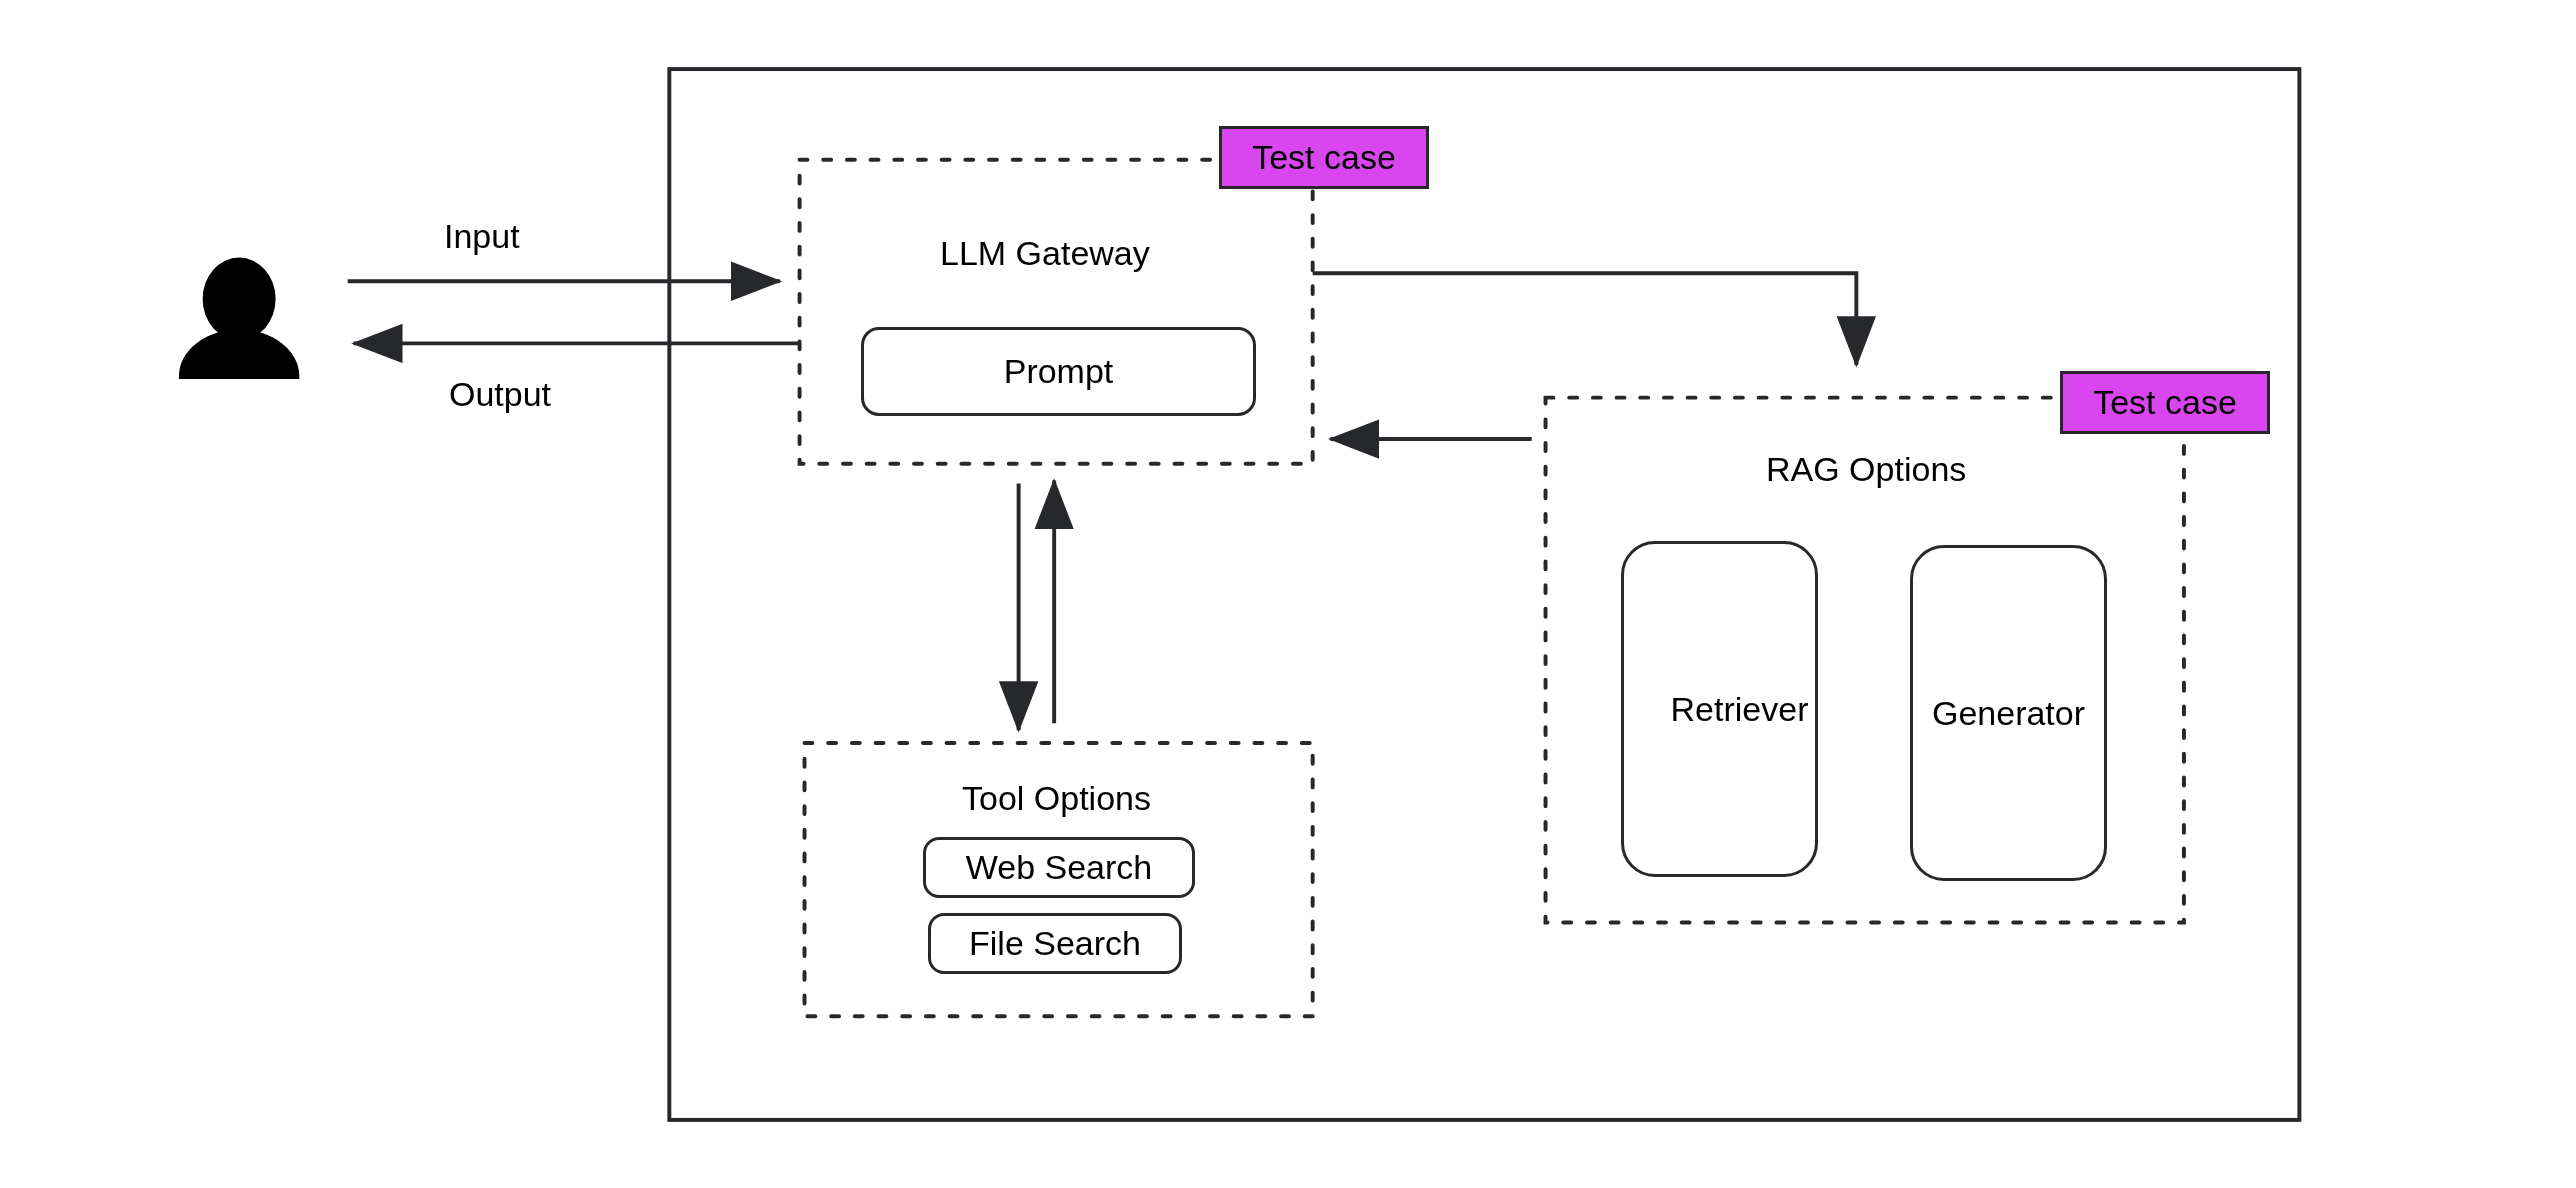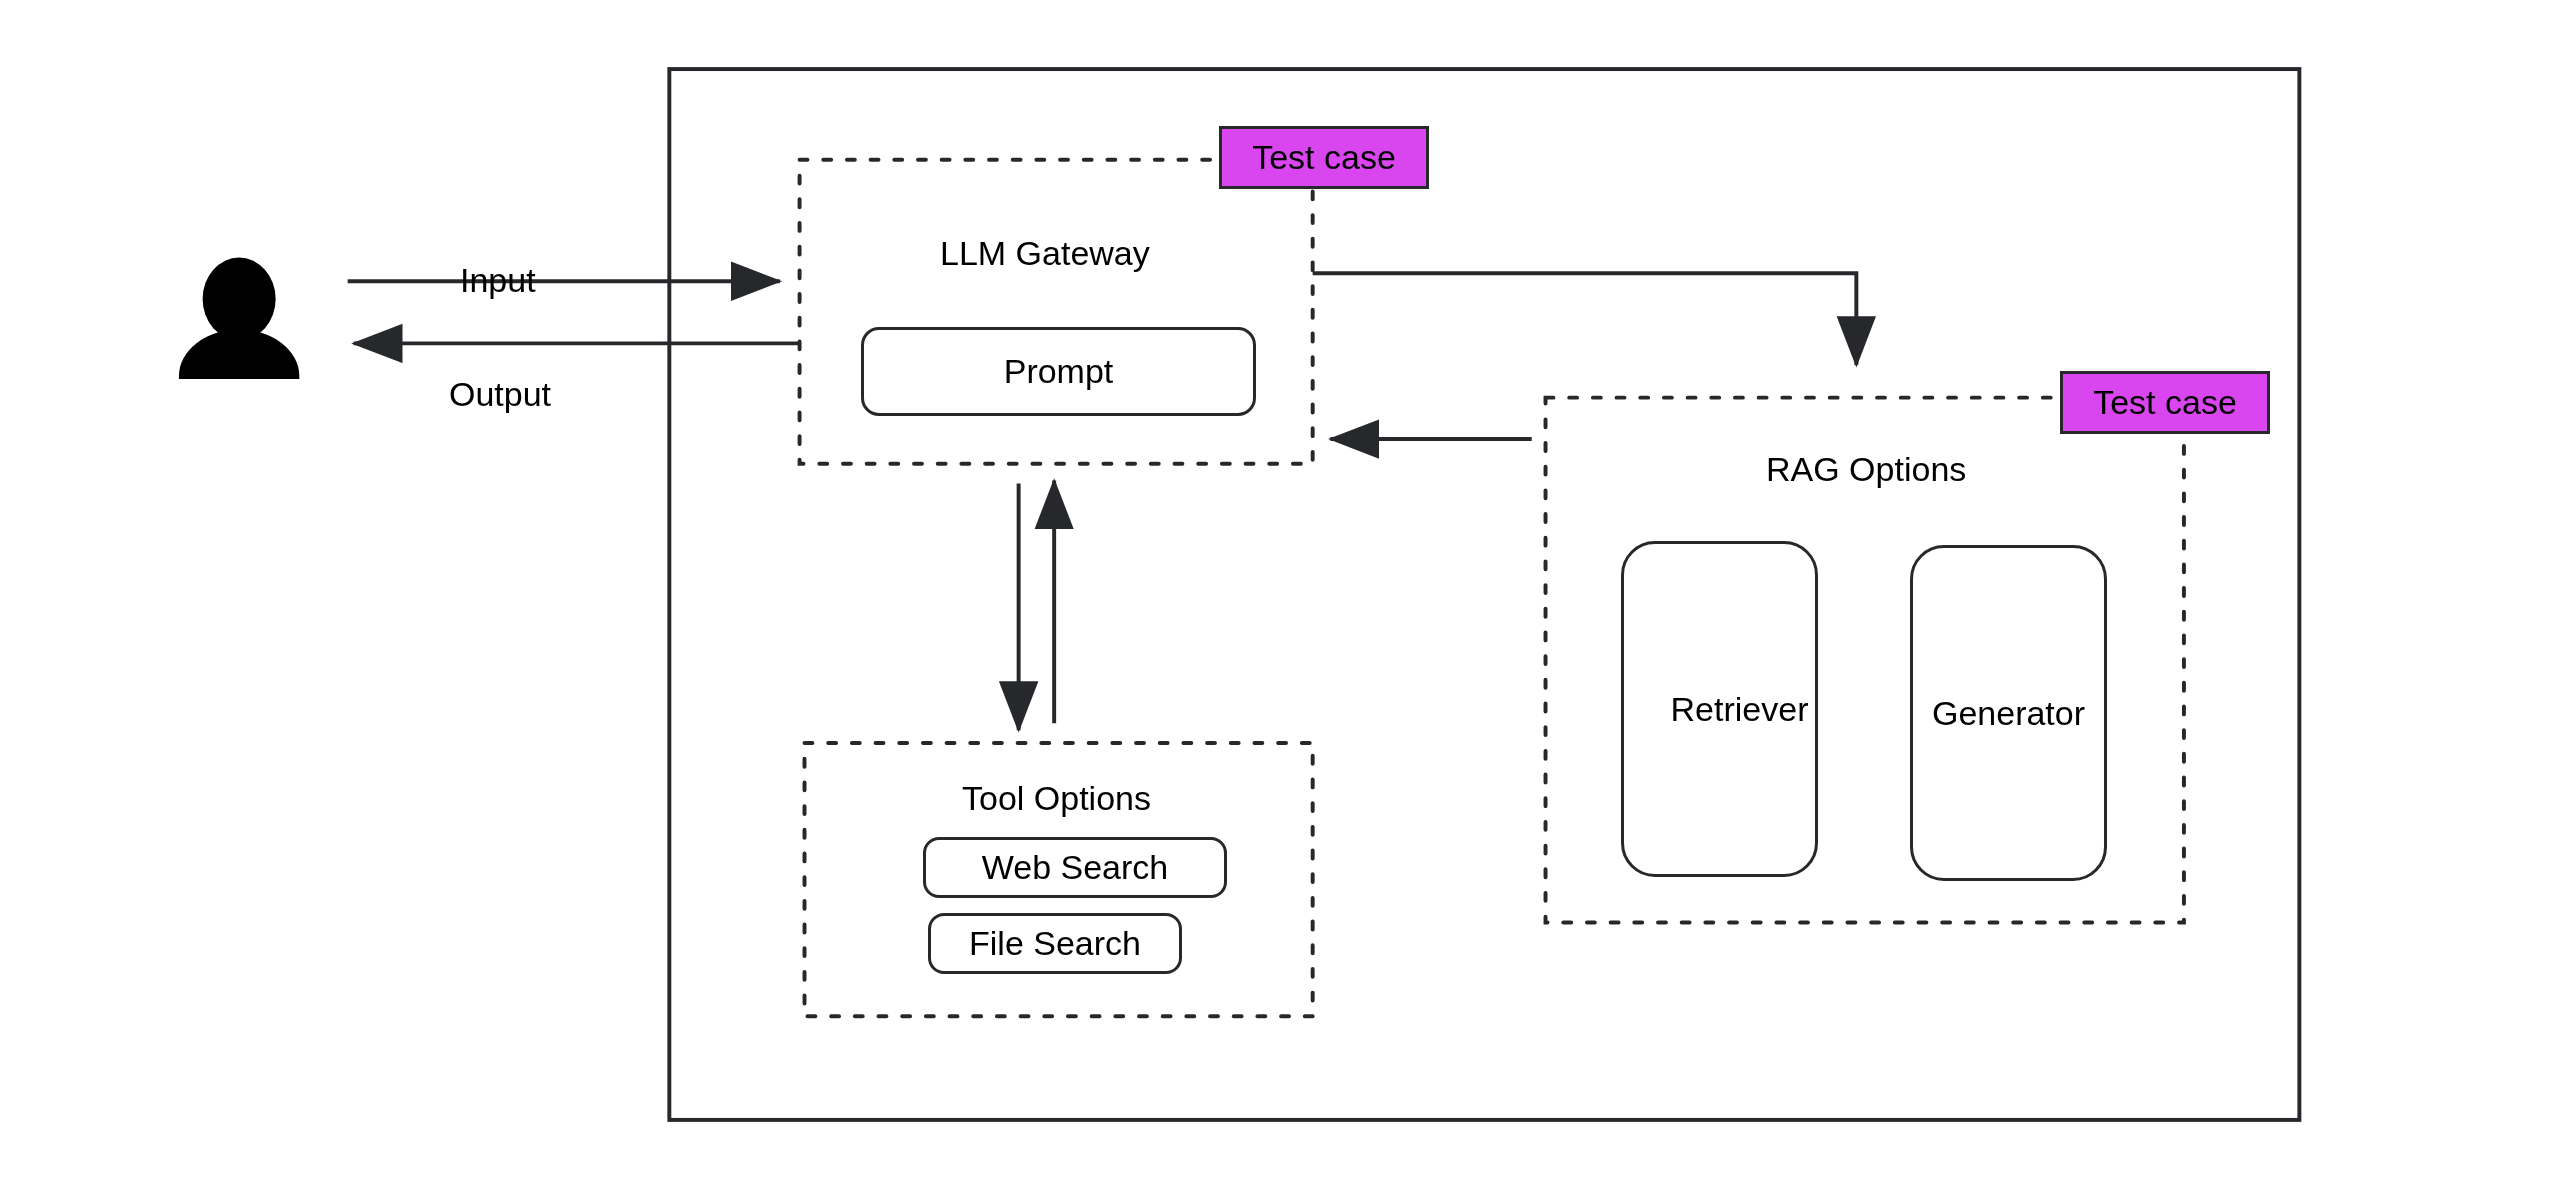--- a/index.html
+++ b/index.html
@@ -93,33 +93,33 @@
 
     <path d="M1330 277 L1881 277 L1881 370" fill="none" stroke="#27282b" stroke-width="4" marker-end="url(#arrowFilled)"></path>
 
     <line x1="1552" y1="445" x2="1348" y2="445" stroke="#27282b" stroke-width="4" marker-end="url(#arrowFilled)"></line>
 
     <line x1="1032" y1="490" x2="1032" y2="740" stroke="#27282b" stroke-width="4" marker-end="url(#arrowFilled)"></line>
 
     <line x1="1068" y1="733" x2="1068" y2="487" stroke="#27282b" stroke-width="4" marker-end="url(#arrowFilled)"></line>
   </svg>
 
-  <div class="lbl edge-label" style="left:460px; top:219px;margin-top:44px;">Input</div>
+  <div class="lbl edge-label" style="left:444px; top:219px;">Input</div>
 
   <div class="lbl edge-label" style="left:449px; top:377px;">Output</div>
 
   <div class="badge" style="left:1219px; top:126px; width:210px; height:63px;">Test case</div>
 
   <div class="lbl group-title" style="left:940px; top:236px;">LLM Gateway</div>
 
   <div class="rbox" style="left:861px; top:301px; width:395px; height:89px; border-radius:18px;margin-top:26px;">Prompt</div>
 
   <div class="lbl group-title" style="left:962px; top:781px;">Tool Options</div>
 
-  <div class="rbox" style="left:923px; top:837px; width:304px; height:61px; border-radius:16px;">Web Search</div>
+  <div class="rbox" style="left:923px; top:837px; width:272px; height:61px; border-radius:16px;">Web Search</div>
 
   <div class="rbox" style="left:928px; top:913px; width:254px; height:61px; border-radius:16px;">File Search</div>
 
   <div class="badge" style="left:2060px; top:371px; width:210px; height:63px;">Test case</div>
 
   <div class="lbl group-title" style="left:1766px; top:452px;">RAG Options</div>
 
   <div class="rbox" style="left:1621px; top:541px; width:197px; height:336px; border-radius:34px;padding-left:40px;">Retriever</div>
 
   <div class="rbox" style="left:1910px; top:545px; width:197px; height:336px; border-radius:34px;">Generator</div>

